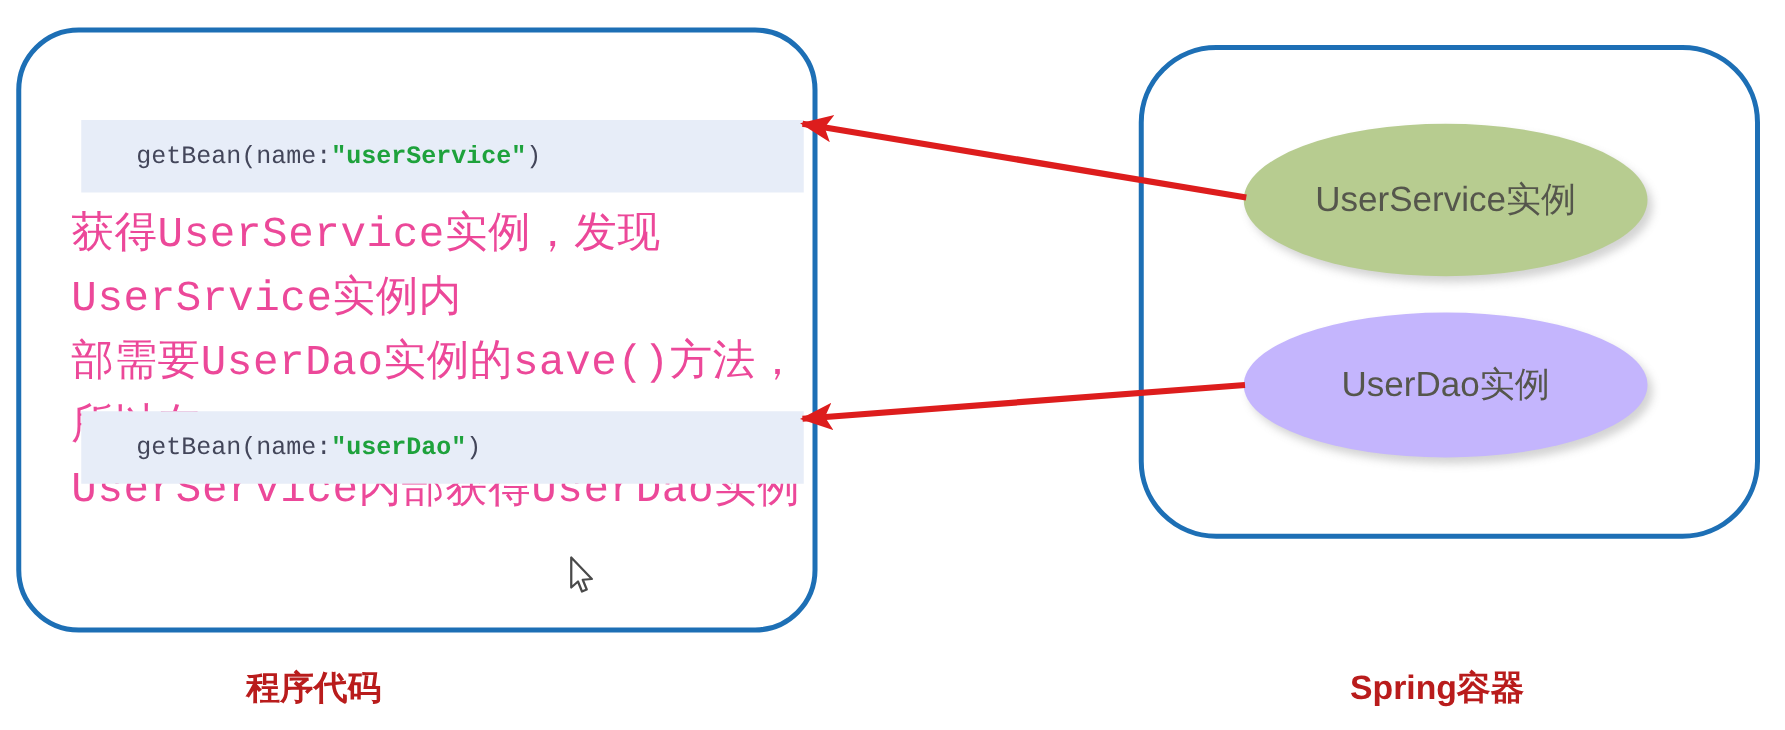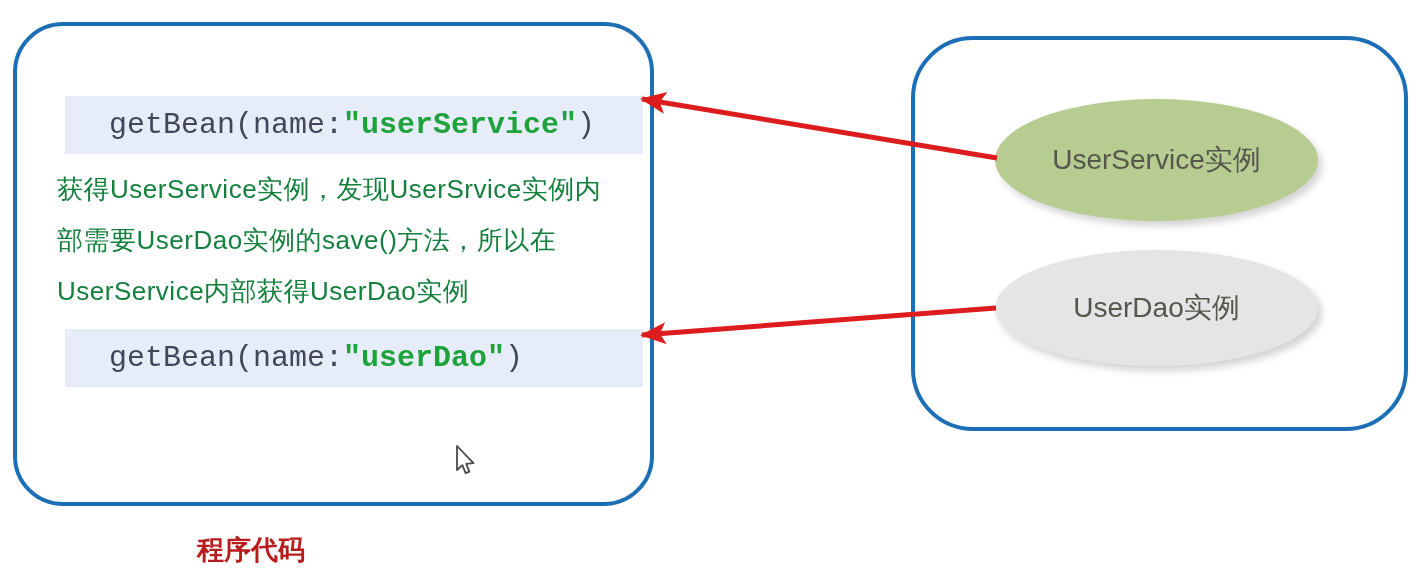--- a/index.html
+++ b/index.html
@@ -24,34 +24,35 @@
     left:911px;top:36px;width:497px;height:395px;
     border-radius:62px;
   }
   .code-block{
     position:absolute;
     left:48px;width:578px;height:58px;
     background:#e7edf8;
     display:flex;align-items:center;
     padding-left:44px;box-sizing:border-box;
     font-family:"Liberation Mono","DejaVu Sans Mono",monospace;
-    font-size:30px;
+    font-size:20px;
     color:#43465a;
     white-space:pre;
   }
   #code-block-1{top:70px;}
   #code-block-2{top:303px;}
   .code-string{color:#1ea23c;font-weight:bold;}
   .para{
     position:absolute;
     left:40px;width:606px;
-    font-size:26px;
+    font-size:34px;
     line-height:51px;
-    color:#15803d;
+    color:#ec4899;
     letter-spacing:0.5px;
+    font-family:Liberation Mono, monospace;
   }
   #para-1{top:138px;}
   #para-2{top:374px;}
   .caption{
     position:absolute;
     font-size:27px;
     font-weight:bold;
     color:#b91c1c;
   }
   #caption-left{left:197px;top:532px;}
@@ -98,33 +99,34 @@
     <div class="para" id="para-2">
     </div>
   </div>
 
   <div class="panel" id="right-panel"></div>
 
   <div class="ellipse" id="ellipse-userservice" style="background-color: rgb(183, 204, 144);">
     <span>UserService实例</span>
   </div>
 
-  <div class="ellipse" id="ellipse-userdao" style="background-color: #e5e5e5;">
+  <div class="ellipse" id="ellipse-userdao" style="background-color: #c4b5fd;">
     <span>UserDao实例</span>
   </div>
 
   <svg id="arrow-overlay" viewBox="0 0 1428 584" xmlns="http://www.w3.org/2000/svg">
     <defs>
       <marker id="arrowhead" markerUnits="userSpaceOnUse" markerWidth="28" markerHeight="24" refX="24" refY="11" orient="auto">
         <polygon points="26,11 0,0 6,11 0,22" fill="#dd1d1d"></polygon>
       </marker>
     </defs>
     <line x1="997" y1="158" x2="642" y2="99" stroke="#dd1d1d" stroke-width="5" marker-end="url(#arrowhead)"></line>
     <line x1="996" y1="308" x2="642" y2="335" stroke="#dd1d1d" stroke-width="5" marker-end="url(#arrowhead)"></line>
   </svg>
 
   <svg id="cursor" viewBox="0 0 24 34" xmlns="http://www.w3.org/2000/svg">
     <path d="M5,2 L5,26 L10.4,21.2 L13.6,29.2 L17.4,27.6 L14.2,19.8 L21.5,19.2 Z" fill="#ffffff" stroke="#4a4a4a" stroke-width="1.8" stroke-linejoin="round"></path>
   </svg>
 
   <div class="caption" id="caption-left">程序代码</div>
+  <div class="caption" id="caption-right">Spring容器</div>
 
 </div>
 
 </body></html>

